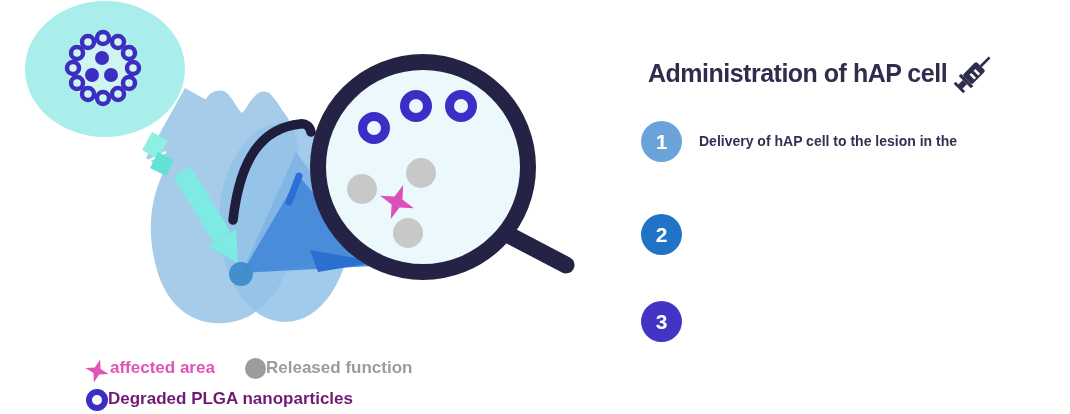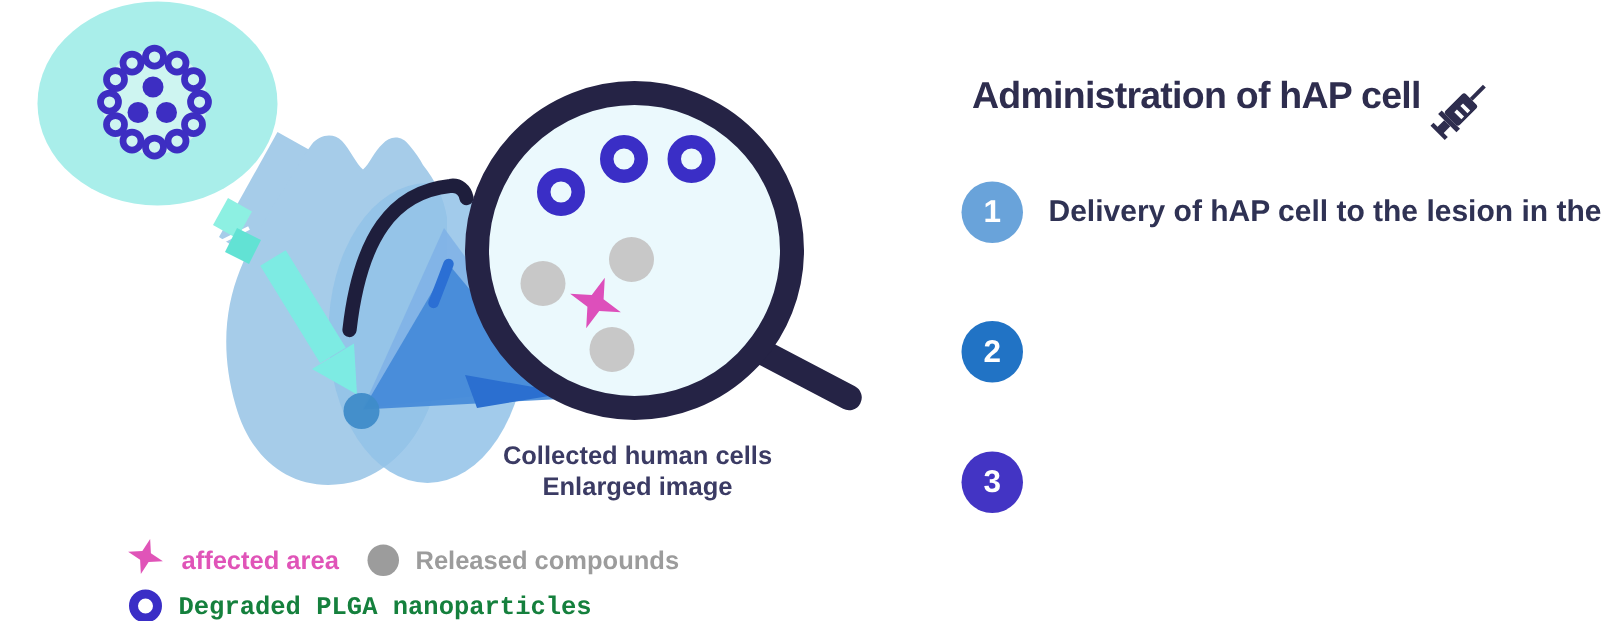--- a/index.html
+++ b/index.html
@@ -7,49 +7,49 @@
     position:relative;width:1070px;height:414px;background:#ffffff;
     overflow:hidden;font-family:"Liberation Sans", sans-serif;
   }
   .illus{position:absolute;left:0;top:0;width:620px;height:414px;}
   
   .caption{
     position:absolute;left:300px;top:293px;width:250px;text-align:center;
     font-size:17px;line-height:21px;font-weight:800;color:#3b3b64;
   }
   
-  .legend-item{position:absolute;display:flex;align-items:flex-end;gap:11px;height:26px;}
+  .legend-item{position:absolute;display:flex;align-items:flex-start;height:26px;}
   .legend-item .lbl{font-size:17px;font-weight:800;white-space:nowrap;}
   .li-affected{left:84px;top:358px;}
   .li-affected .lbl{color:#e054b8;}
   .li-released{left:245px;top:358px;}
   .li-released .lbl{color:#9c9c9c;}
   .li-released .dot{width:21px;height:21px;border-radius:50%;background:#9c9c9c;}
   .li-degraded{left:86px;top:389px;}
-  .li-degraded .lbl{color:#15803d;font-family:Liberation Mono, monospace;}
+  .li-degraded .lbl{color:#701a75;}
   .li-degraded .ring{width:10px;height:10px;border:6px solid #3a2ec6;border-radius:50%;background:#fff;}
   
-  .title-row{position:absolute;left:648px;top:50px;display:flex;gap:4px;}
+  .title-row{position:absolute;left:648px;top:50px;display:flex;align-items:center;gap:4px;}
   .title-row h1{
     margin:0;font-size:25px;letter-spacing:-0.5px;font-weight:800;color:#2e2d4e;white-space:nowrap;
   }
   .step{position:absolute;left:641px;display:flex;align-items:center;gap:17px;}
   .step-1{top:121px;}
   .step-2{top:214px;}
   .step-3{top:301px;}
   .badge{
     width:41px;height:41px;border-radius:50%;flex:0 0 41px;
     display:flex;align-items:center;justify-content:center;
     color:#ffffff;font-size:21px;font-weight:700;
   }
   .badge-1{background:#69a3da;}
   .badge-2{background:#2173c5;}
   .badge-3{background:#4334c4;}
   .step-text{
-    font-size:20px;line-height:20.5px;font-weight:800;color:#2f3254;white-space:nowrap;
+    font-size:14px;line-height:20.5px;font-weight:800;color:#2f3254;white-space:nowrap;
   }
 </style>
 </head>
 <body>
 
 <div class="canvas">
 
   <svg class="illus" viewBox="0 0 620 414" aria-hidden="true">
 
     <g>
@@ -125,35 +125,31 @@
       </g>
       <g fill="#c8c8c8">
         <circle cx="362" cy="189" r="15"></circle>
         <circle cx="421" cy="173" r="15"></circle>
         <circle cx="408" cy="233" r="15"></circle>
       </g>
       <polygon points="403.2,185.1 402.4,199.5 413.9,208.2 399.5,207.4 390.8,218.9 391.6,204.5 380.1,195.8 394.5,196.6" fill="#dd4fbb"></polygon>
     </g>
   </svg>
 
-  <div class="caption">
-    <div>Collected human cells</div>
-    <div>Enlarged image</div>
-  </div>
 
   <div class="legend-item li-affected">
     <svg width="26" height="26" viewBox="0 0 26 26">
       <polygon points="16.1,1.4 16.6,10.9 24.6,16.1 15.1,16.6 9.9,24.6 9.4,15.1 1.4,9.9 10.9,9.4" fill="#e054b8"></polygon>
     </svg>
     <span class="lbl">affected area</span>
   </div>
 
   <div class="legend-item li-released">
     <span class="dot"></span>
-    <span class="lbl">Released compounds</span>
+    <span class="lbl">Released function</span>
   </div>
 
   <div class="legend-item li-degraded">
     <span class="ring"></span>
     <span class="lbl">Degraded PLGA nanoparticles</span>
   </div>
 
   <div class="title-row">
     <h1>Administration of hAP cell</h1>
     <svg width="46" height="46" viewBox="0 0 48 48">

